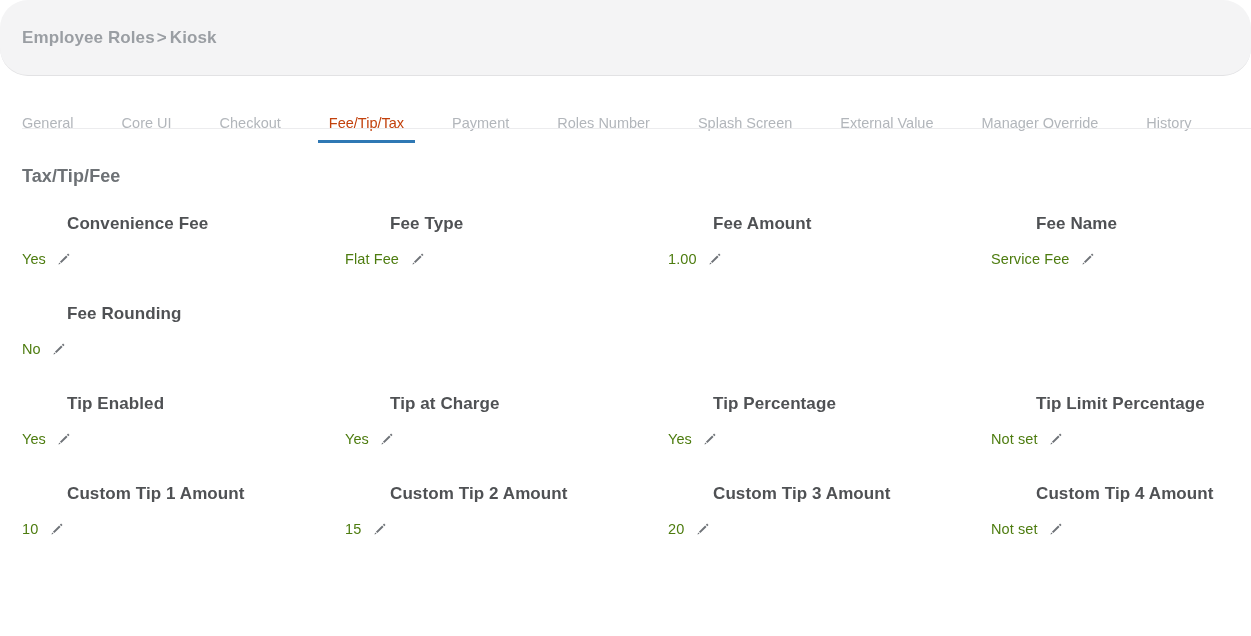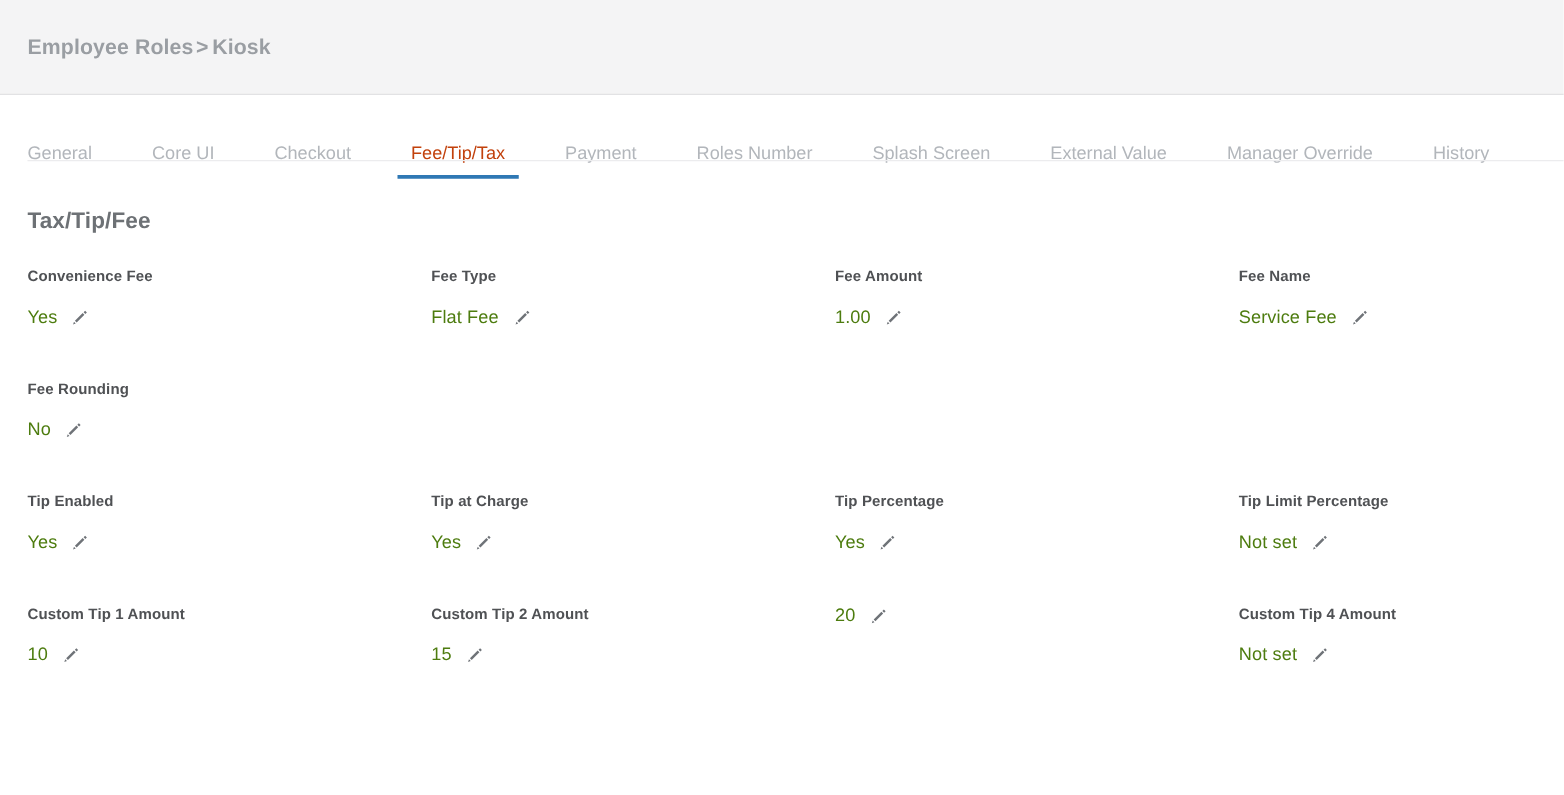--- a/index.html
+++ b/index.html
@@ -18,20 +18,21 @@
   }
 
   
   .page-header {
     height: 76px;
     background: #f4f4f5;
     border-bottom: 1px solid #e2e2e4;
     display: flex;
     align-items: center;
     padding: 0 22px;
+    border-radius: 28px;
   }
   .breadcrumb {
     font-size: 17px;
     font-weight: bold;
     color: #9a9ea3;
     letter-spacing: 0.1px;
     white-space: nowrap;
   }
   .breadcrumb .crumb-sep {
     margin: 0 3px 0 2px;
@@ -101,26 +102,27 @@
   .field-grid {
     display: grid;
     grid-template-columns: repeat(4, 323px);
     row-gap: 34px;
   }
   .field {
     min-height: 56px;
   }
   .field.empty { visibility: hidden; }
   .field-label {
-    font-size: 12px;
+    font-size: 17px;
     font-weight: bold;
     color: #4f5154;
     letter-spacing: 0.1px;
     margin-bottom: 19px;
     line-height: 1;
+    margin-left: 45px;
   }
   .field-value-row {
     display: flex;
     align-items: center;
     line-height: 1;
   }
   .field-value {
     font-size: 14.5px;
     color: #4d7c0f;
     letter-spacing: 0.1px;
@@ -295,20 +297,21 @@
         <span class="field-value">15</span>
         <span class="edit-icon">
           <svg width="15" height="15" viewBox="0 0 16 16" aria-hidden="true">
               <path d="M12.9 1.6l1.5 1.5-1.3 1.3-1.5-1.5 1.3-1.3zM10.8 3.7l1.5 1.5-6.6 6.6-1.5-1.5 6.6-6.6zM3.4 11.1l1.5 1.5-2.3.8.8-2.3z" fill="#6f7378"></path>
             </svg>
         </span>
       </div>
     </div>
 
     <div class="field">
+      <div class="field-label">Custom Tip 3 Amount</div>
       <div class="field-value-row">
         <span class="field-value">20</span>
         <span class="edit-icon">
           <svg width="15" height="15" viewBox="0 0 16 16" aria-hidden="true">
               <path d="M12.9 1.6l1.5 1.5-1.3 1.3-1.5-1.5 1.3-1.3zM10.8 3.7l1.5 1.5-6.6 6.6-1.5-1.5 6.6-6.6zM3.4 11.1l1.5 1.5-2.3.8.8-2.3z" fill="#6f7378"></path>
             </svg>
         </span>
       </div>
     </div>
 

